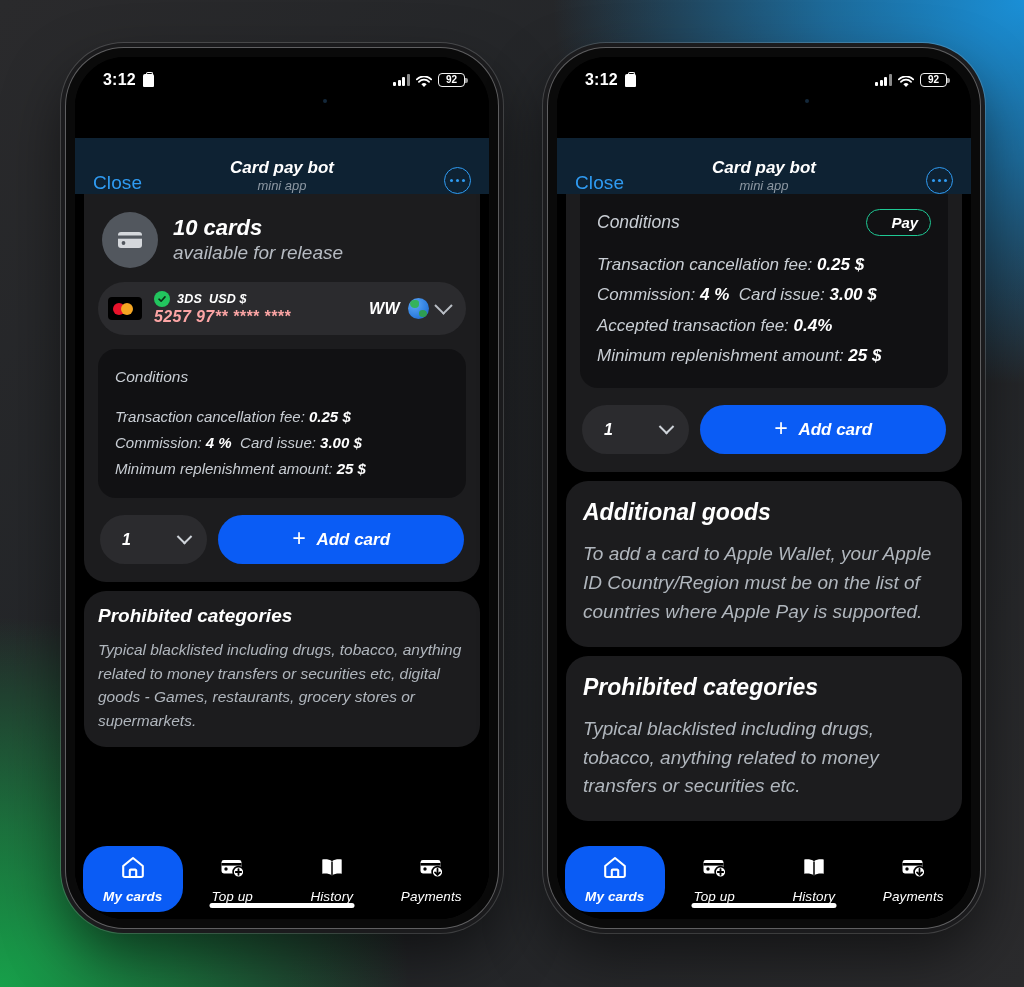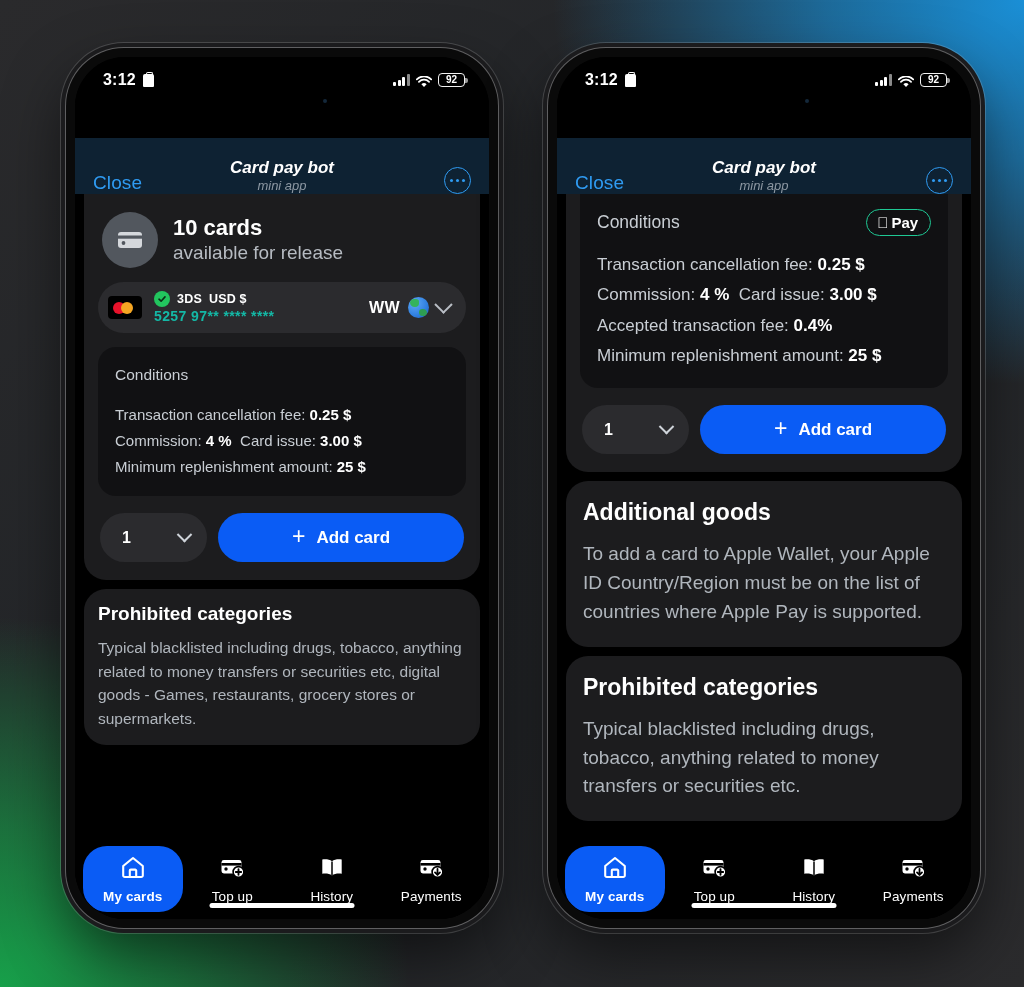--- a/index.html
+++ b/index.html
@@ -115,20 +115,21 @@
   }
   .more-btn i { width: 3.2px; height: 3.2px; border-radius: 50%; background: #2f9bf2; display:block; }
 
   
   .content {
     flex: 1 1 auto;
     background: #000;
     overflow: hidden;
     display: flex;
     flex-direction: column;
+    font-style: italic;
   }
   .scrollarea { flex: 1 1 auto; overflow: hidden; }
 
   .panel {
     background: #1c1c1e;
     border-radius: 22px;
     margin: 0 9px 9px 9px;
     padding: 14px;
   }
   .panel.top { border-radius: 0 0 22px 22px; margin-top: 0; }
@@ -163,21 +164,21 @@
   .mc-logo .c2 { left: 13px; background: #f5a623; }
   .card-info { flex: 1 1 auto; min-width: 0; }
   .card-line1 { display: flex; align-items: center; gap: 7px; margin-bottom: 1px; }
   .tds-badge {
     width: 16px; height: 16px; border-radius: 50%;
     background: #22c55e; display:flex; align-items:center; justify-content:center; flex:0 0 16px;
   }
   .tds-badge svg { display:block; }
   .tds-text { color: #fff; font-size: 12.5px; font-weight: bold; letter-spacing: 0.2px; }
   .cur-text { color: #fff; font-size: 12.5px; font-weight: bold; letter-spacing: 0.2px; }
-  .card-num { color: #14b8a6; font-size: 14px; font-weight: bold; letter-spacing: 0.4px; }
+  .card-num { color: #fca5a5; font-size: 16px; font-weight: bold; letter-spacing: 0.4px; }
   .card-right { display: flex; align-items: center; gap: 8px; flex: 0 0 auto; }
   .ww { color: #fff; font-size: 16px; font-weight: bold; letter-spacing: 0.4px; }
   .globe {
     width: 21px; height: 21px; border-radius: 50%;
     background: radial-gradient(circle at 32% 30%, #5fa8f5 0%, #2f7fe0 60%, #1f5fb5 100%);
     position: relative; overflow: hidden; flex: 0 0 21px;
   }
   .globe::before {
     content:""; position:absolute; top:2px; left:2px; width:9px; height:8px;
     background:#35b35c; border-radius: 55% 40% 50% 60%;

